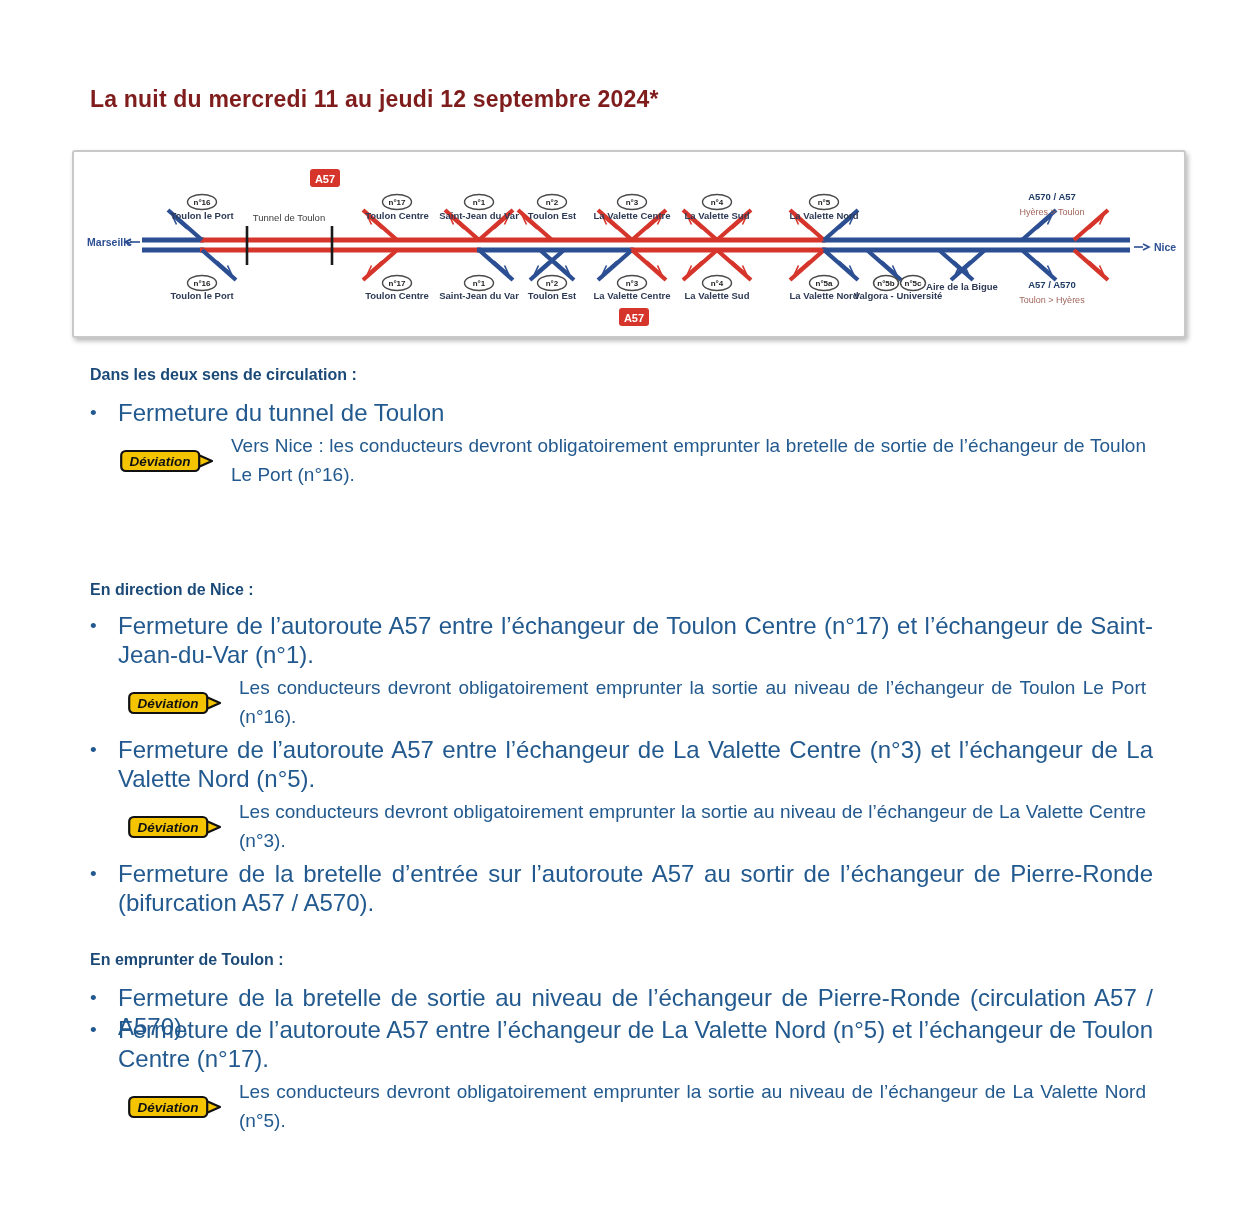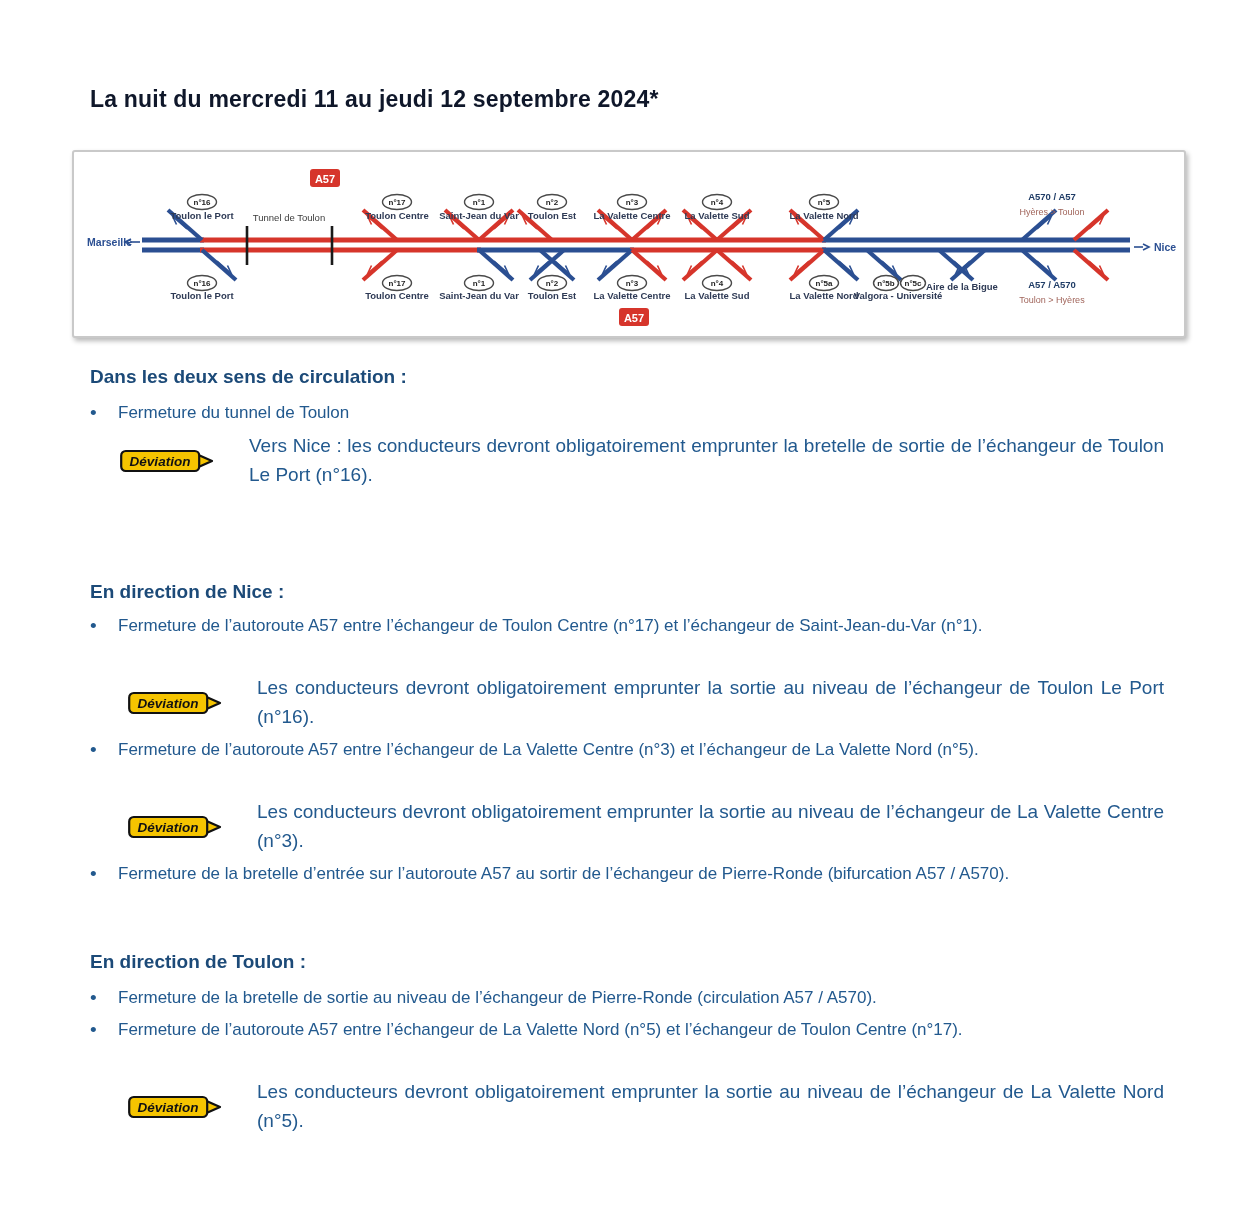--- a/index.html
+++ b/index.html
@@ -1,19 +1,19 @@
 <!DOCTYPE html>
 <html><head>
 <meta charset="utf-8">
 <style>
   html,body{margin:0;padding:0;background:#ffffff;}
   .page{position:relative;width:1241px;height:1225px;background:#fff;overflow:hidden;
         font-family:"Liberation Sans",sans-serif;}
   .title{position:absolute;left:90px;top:86px;font-size:23px;font-weight:bold;
-         color:#0f172a;letter-spacing:.2px;}
+         color:#7f1d1d;letter-spacing:.2px;}
   .panel{position:absolute;left:72px;top:150px;width:1110px;height:184px;background:#fff;
          border:2px solid #c9c9c9;border-radius:3px;box-shadow:2px 3px 5px rgba(0,0,0,.28);}
   .panel svg{display:block;}
   
   .roadB{stroke:#2b4f92;stroke-width:5;}
   .roadR{stroke:#d6352b;stroke-width:5;}
   .tbar{stroke:#1a1a1a;stroke-width:2.6;}
   .rmain{stroke-width:4.2;fill:none;}
   .rarw{stroke-width:1.6;fill:none;}
   .blue{stroke:#2b4f92;}
@@ -22,29 +22,29 @@
   .bnum{font-size:8px;font-weight:bold;fill:#222;text-anchor:middle;}
   .ename{font-size:9.5px;font-weight:bold;fill:#2e3a55;text-anchor:middle;}
   .navy{fill:#1f3c66;}
   .esub{font-size:9px;fill:#a1655b;text-anchor:middle;}
   .endlbl{font-size:10.5px;font-weight:bold;fill:#2b4f92;}
   .tunlbl{font-size:9.5px;fill:#3c3c3c;text-anchor:middle;}
   .abadge{fill:#d6352b;}
   .abtext{font-size:11px;font-weight:bold;fill:#fff;text-anchor:middle;}
   .arrw{stroke:#2b4f92;stroke-width:1.6;fill:none;}
   
-  .sec-h{position:absolute;left:90px;font-size:19px;font-weight:bold;color:#1c4a78;}
+  .sec-h{position:absolute;left:90px;font-size:16px;font-weight:bold;color:#1c4a78;}
   .bullet{position:absolute;left:90px;width:1063px;display:flex;}
   .dot{width:28px;font-size:19px;line-height:29px;color:#22598e;}
-  .btext{flex:1;font-size:17px;line-height:29px;text-align:justify;color:#22598e;}
+  .btext{flex:1;font-size:24px;line-height:29px;text-align:justify;color:#22598e;}
   .dev{position:absolute;display:flex;align-items:center;}
   .devsvg{flex:0 0 95px;width:95px;height:24px;margin-top:2px;}
   .devshape{fill:#f5c400;stroke:#111;stroke-width:2.2;stroke-linejoin:round;}
   .devtext{font-size:13.5px;font-weight:bold;font-style:italic;text-anchor:middle;fill:#111;}
-  .dtext{margin-left:34px;font-size:19px;line-height:29px;text-align:justify;color:#22598e;}
+  .dtext{margin-left:16px;font-size:19px;line-height:29px;text-align:justify;color:#22598e;}
   .dtext p{margin:0;}
   .w915{width:915px;}
   .w907{width:907px;}
 </style>
 </head>
 <body>
 
 <div class="page">
 
   <div class="title">La nuit du mercredi 11 au jeudi 12 septembre 2024*</div>
@@ -266,21 +266,21 @@
     </svg>
     <div class="dtext w907">
       <p>Les conducteurs devront obligatoirement emprunter la sortie au niveau de l’échangeur de La Valette Centre (n°3).</p>
     </div>
   </div>
   <div class="bullet" style="top:859px;">
     <span class="dot">•</span>
     <div class="btext">Fermeture de la bretelle d’entrée sur l’autoroute A57 au sortir de l’échangeur de Pierre-Ronde (bifurcation A57 / A570).</div>
   </div>
 
-  <div class="sec-h" style="top:951px;">En direction de Toulon :</div>
+  <div class="sec-h" style="top:951px;">En emprunter de Toulon :</div>
   <div class="bullet" style="top:983px;">
     <span class="dot">•</span>
     <div class="btext">Fermeture de la bretelle de sortie au niveau de l’échangeur de Pierre-Ronde (circulation A57 / A570).</div>
   </div>
   <div class="bullet" style="top:1015px;">
     <span class="dot">•</span>
     <div class="btext">Fermeture de l’autoroute A57 entre l’échangeur de La Valette Nord (n°5) et l’échangeur de Toulon Centre (n°17).</div>
   </div>
   <div class="dev" style="left:128px;top:1077px;">
     <svg class="devsvg" viewBox="0 0 95 24">

